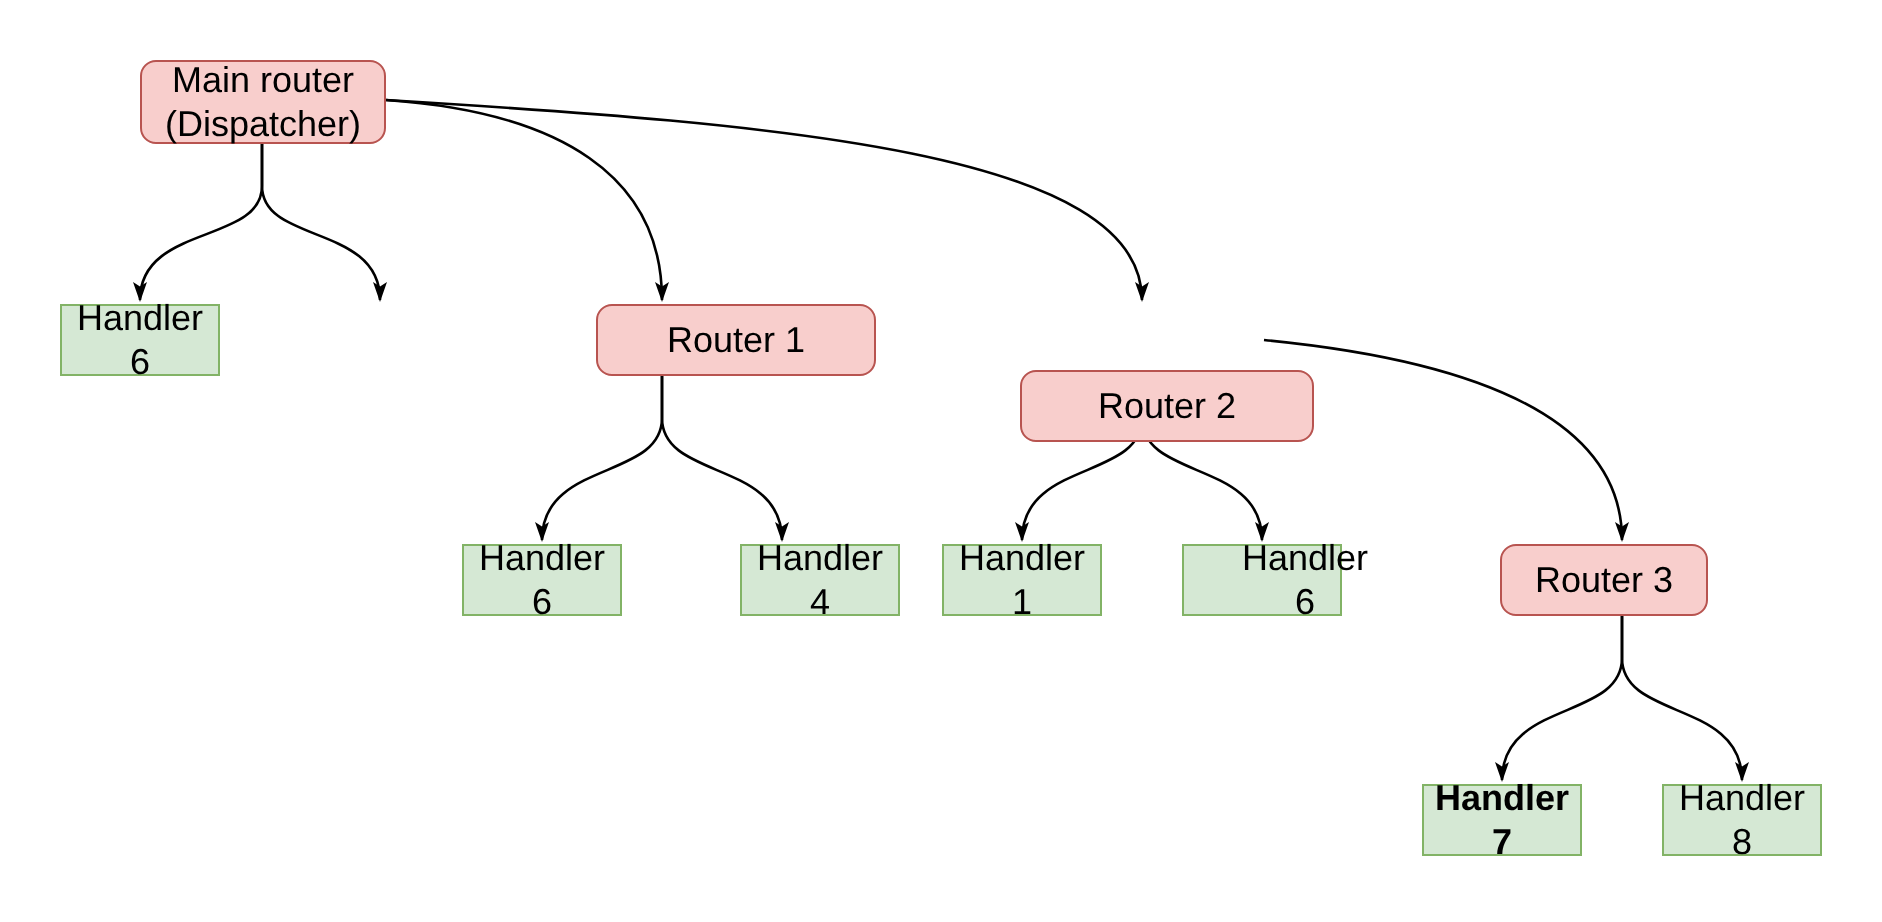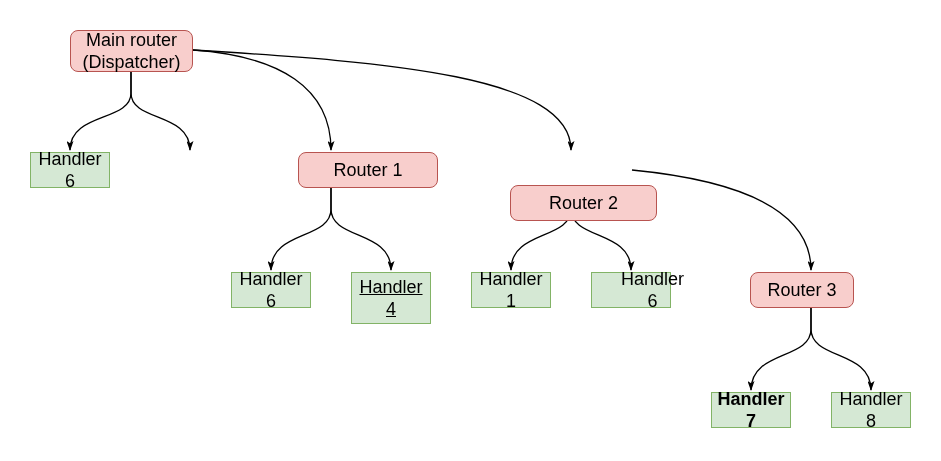--- a/index.html
+++ b/index.html
@@ -86,21 +86,21 @@
 
   <div class="node handler" style="left:30px; top:152px; width:80px; height:36px;">Handler 6</div>
 
 
   <div class="node router" style="left:270px; top:152px; width:140px; height:36px;margin-left:28px;">Router 1</div>
 
   <div class="node router" style="left:510px; top:152px; width:147px; height:36px;margin-top:33px;">Router 2</div>
 
   <div class="node handler" style="left:231px; top:272px; width:80px; height:36px;">Handler 6</div>
 
-  <div class="node handler" style="left:351px; top:272px; width:80px; height:52px;text-decoration:underline;">Handler 4</div>
+  <div class="node handler" style="left:370px; top:272px; width:80px; height:36px;">Handler 4</div>
 
   <div class="node handler" style="left:471px; top:272px; width:80px; height:36px;">Handler 1</div>
 
   <div class="node handler" style="left:591px; top:272px; width:80px; height:36px;padding-left:43px;">Handler 6</div>
 
   <div class="node router" style="left:750px; top:272px; width:104px; height:36px;">Router 3</div>
 
   <div class="node handler" style="left:711px; top:392px; width:80px; height:36px;font-weight:bold;">Handler 7</div>
 
   <div class="node handler" style="left:831px; top:392px; width:80px; height:36px;">Handler 8</div>

